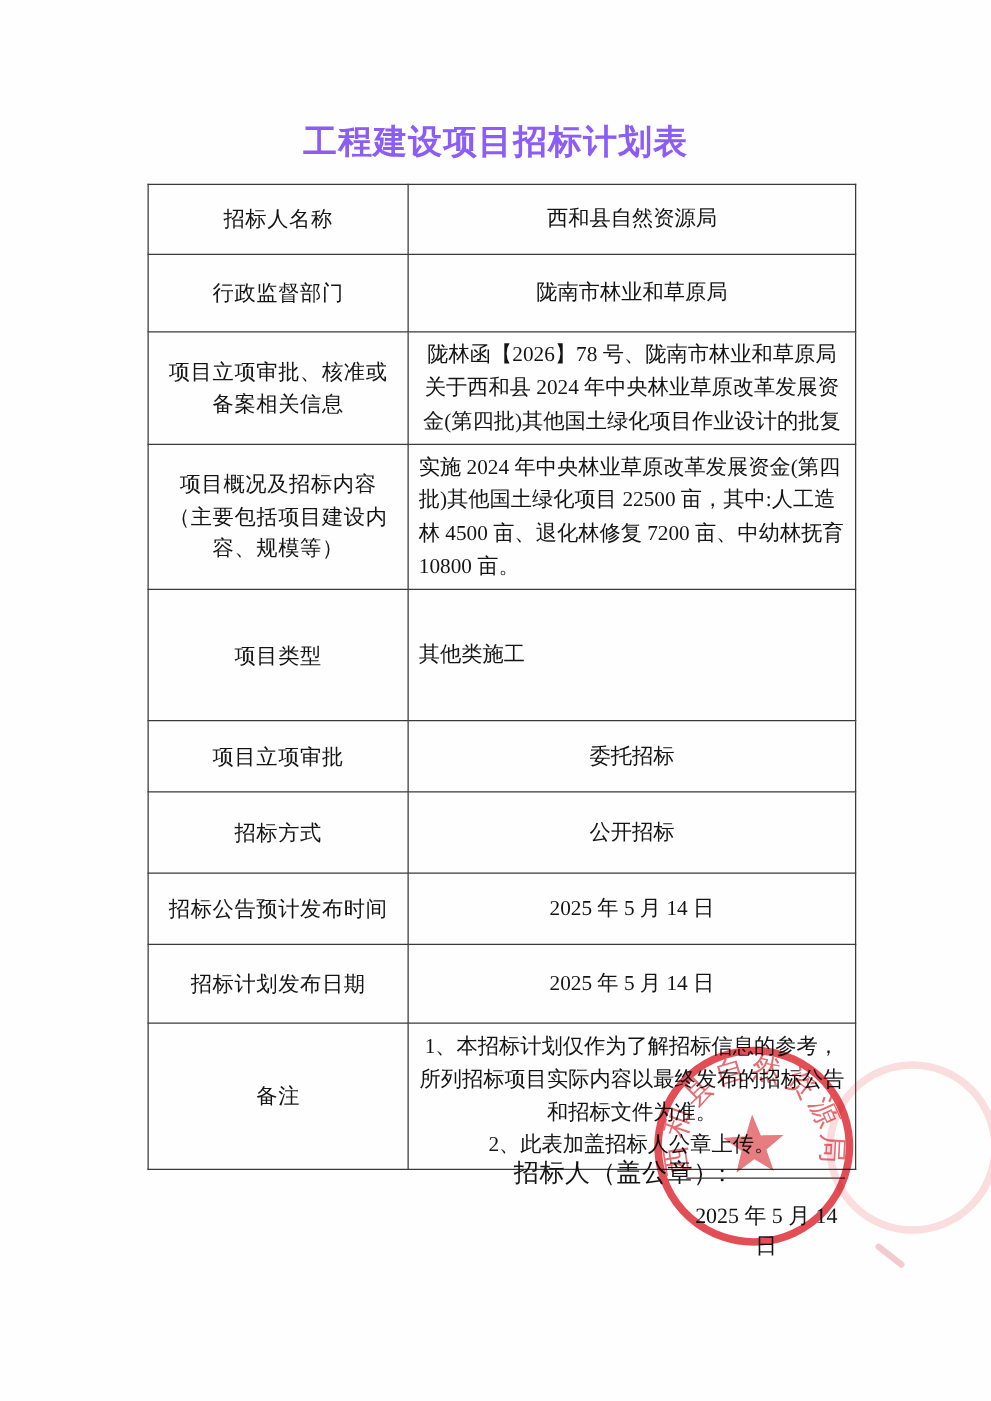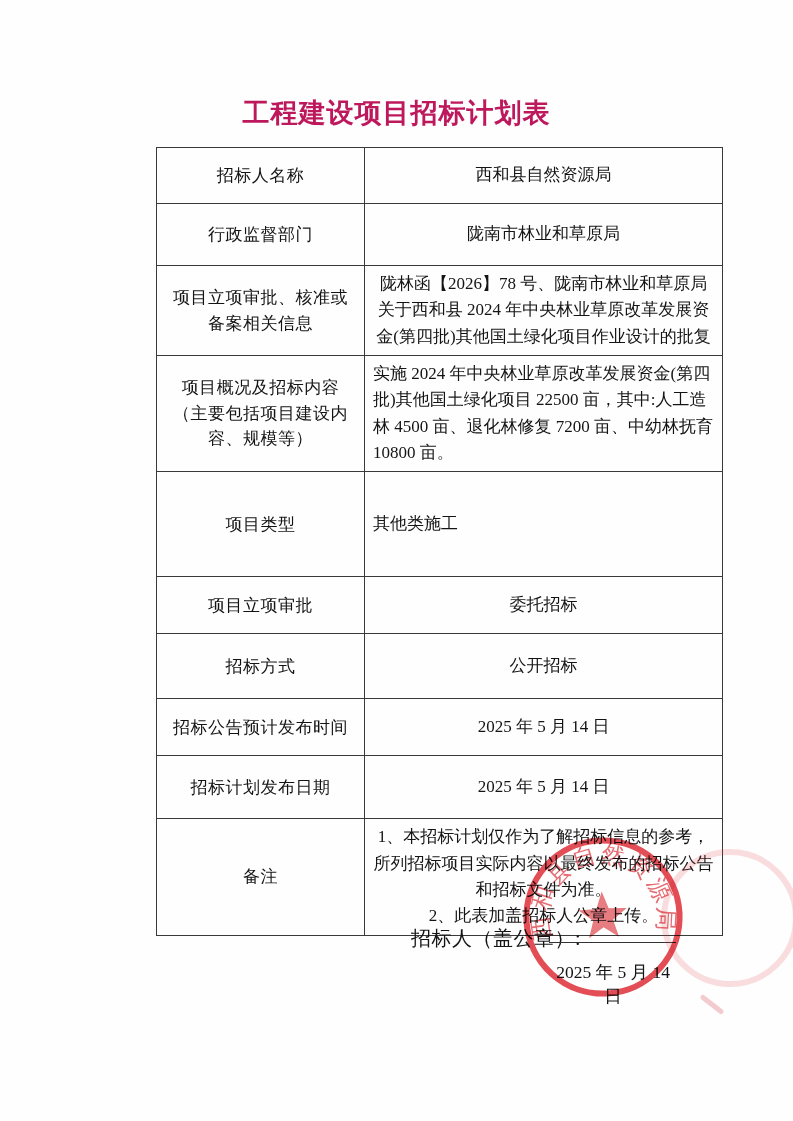--- a/index.html
+++ b/index.html
@@ -9,30 +9,29 @@
     background:#fefefe;
     overflow:hidden;
     font-family:"Liberation Serif","DejaVu Serif",serif;
     color:#141414;
   }
   
   .doc-title{
     position:absolute;top:95px;left:0;width:100%;
     text-align:center;
     font-family:"Liberation Sans","DejaVu Sans",sans-serif;
-    font-weight:700;font-size:27px;letter-spacing:1px;color:#be185d;
+    font-weight:700;font-size:27px;letter-spacing:1px;color:#8b5cf6;
     margin:0;
   }
   
   table.plan-table{
     position:absolute;left:118px;top:147px;
     width:567px;
     border-collapse:collapse;
     table-layout:fixed;
-    margin-left:38px;
   }
   table.plan-table td{
     border:1.6px solid #3a3a3a;
     font-size:17px;
     vertical-align:middle;
     padding:5px 8px;
   }
   td.label-cell{
     width:191px;
     text-align:center;

